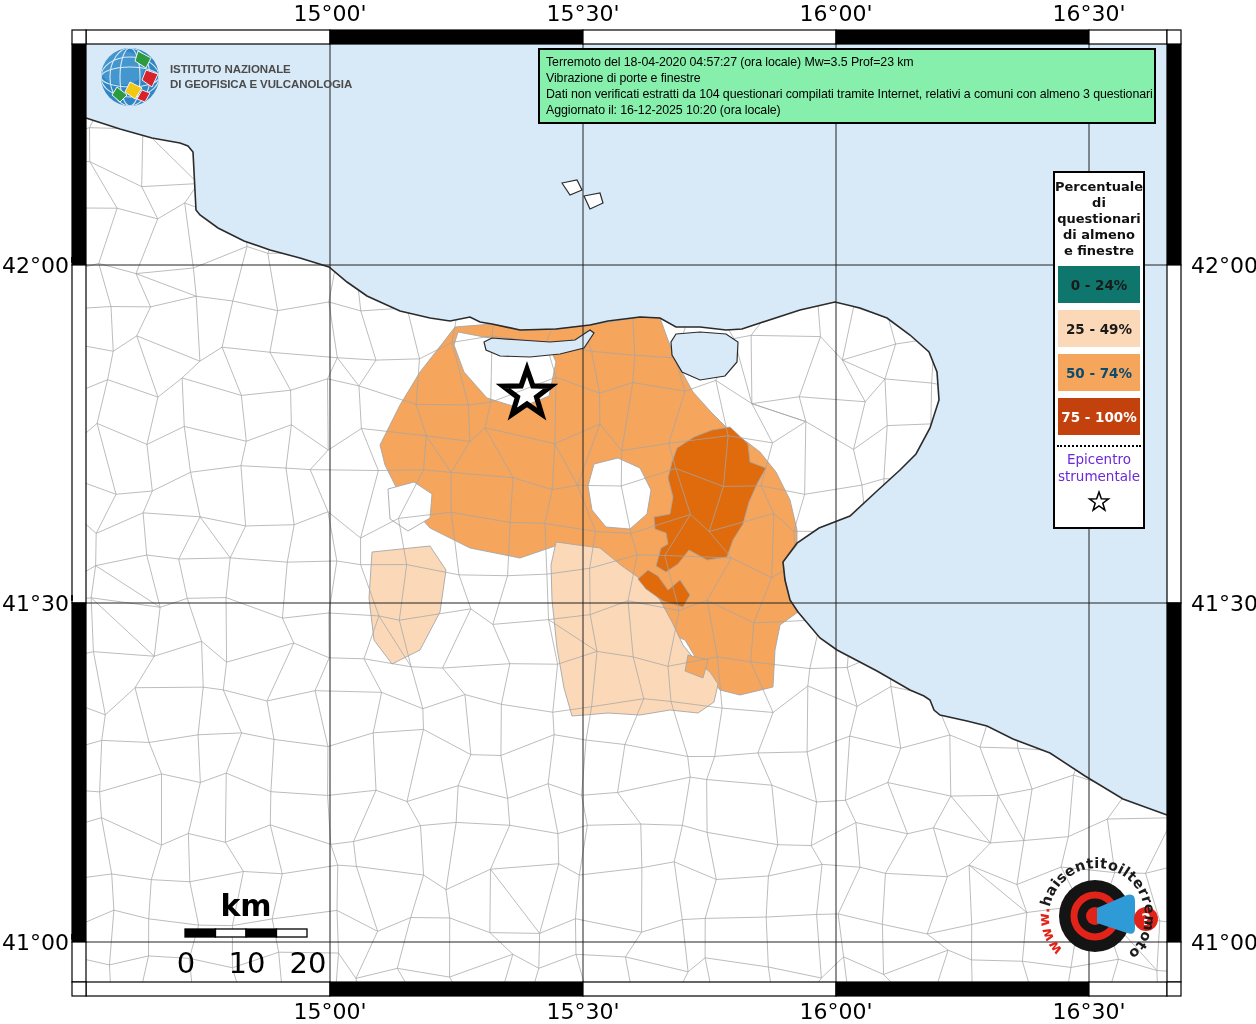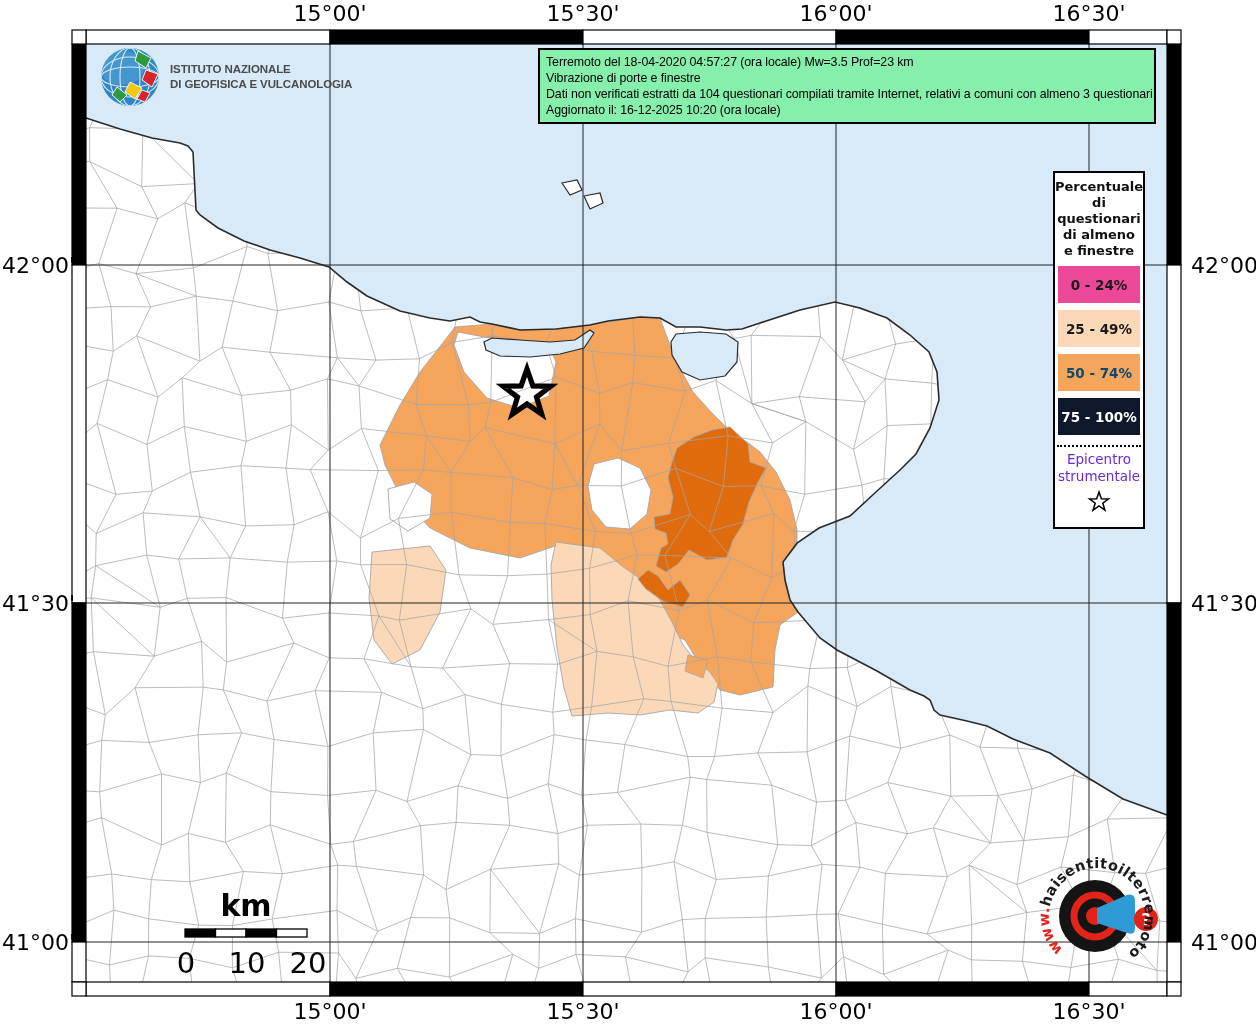--- a/index.html
+++ b/index.html
@@ -255,24 +255,24 @@
 </div>
 
 <div id="legend">
   <div id="legend-title" class="lg-title">
       <div>Percentuale</div>
       <div>di questionari</div>
       <div>di almeno</div>
       <div>e finestre</div>
     </div>
   <div id="legend-classes">
-      <div class="lg-swatch" style="background: #ec4899; color: rgb(26, 26, 26);">0 - 24%</div>
+      <div class="lg-swatch" style="background: #0f766e; color: rgb(26, 26, 26);">0 - 24%</div>
       <div class="lg-swatch" style="background: rgb(251, 217, 184); color: rgb(26, 26, 26);">25 - 49%</div>
       <div class="lg-swatch" style="background: rgb(246, 165, 92); color: #0c4a6e; text-align: center;">50 - 74%</div>
-      <div class="lg-swatch" style="background: #0f172a; color: rgb(255, 255, 255);">75 - 100%</div>
+      <div class="lg-swatch" style="background: #c2410c; color: rgb(255, 255, 255);">75 - 100%</div>
     </div>
   <div class="lg-divider"></div>
   <div id="legend-epi" class="lg-epi">
       <div>Epicentro</div>
       <div>strumentale</div>
     </div>
   <div class="lg-star">
     <svg width="26" height="26" viewBox="0 0 24 26">
       <path d="M12,3 L14.35,9.76 L21.5,9.9 L15.8,14.2 L17.9,21.1 L12,17 L6.1,21.1 L8.2,14.2 L2.5,9.9 L9.65,9.76 Z" fill="#fff" stroke="#000" stroke-width="1.5" stroke-linejoin="miter"></path>
     </svg>

